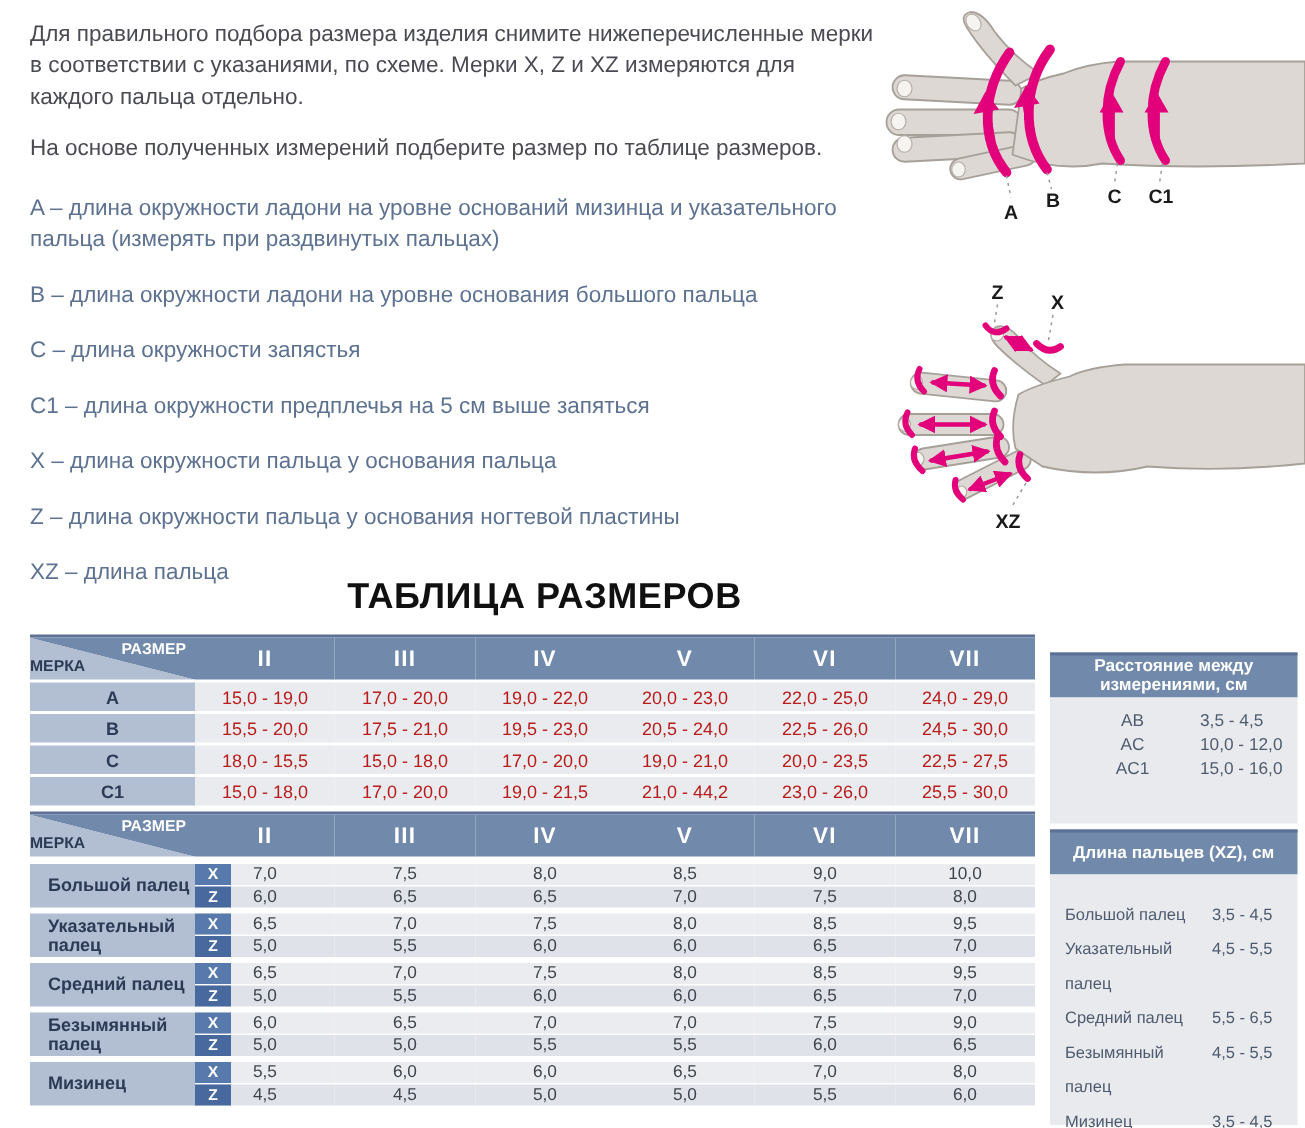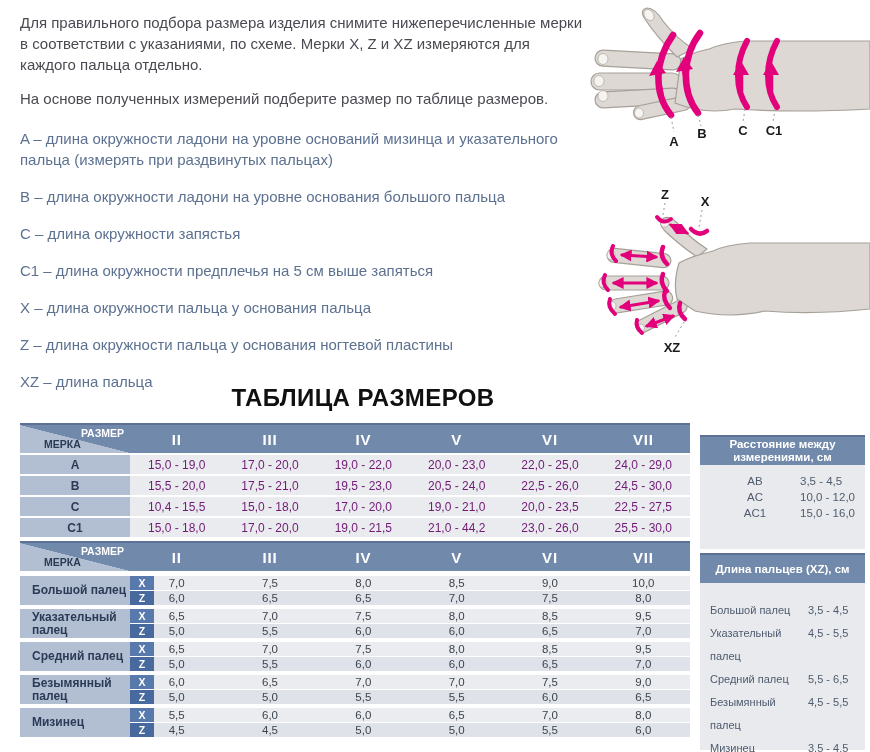--- a/index.html
+++ b/index.html
@@ -24,30 +24,30 @@
 
   
   .block1 { position:absolute; left:20px; top:423px; display:flex; }
   .block2 { position:absolute; left:20px; top:541px; display:flex; }
   .maintable { width:670px; }
   .panel { width:165px; margin-left:10px;margin-top:12px; }
 
   .thead { display:flex; height:30px; border-top:2px solid #5c7195; }
   .corner { width:110px; position:relative;
             background:linear-gradient(to top right,#b2bfd3 49.7%,#7189ab 50.3%); }
-  .corner .m { position:absolute; left:24px; bottom:3px; font-size:10.5px; font-weight:bold; color:#2c3b55; }
+  .corner .m { position:absolute; left:0; bottom:3px; font-size:10.5px; font-weight:bold; color:#2c3b55; }
   .corner .r { position:absolute; right:6px; top:2px; font-size:10.5px; font-weight:bold; color:#fff; }
   .sz { flex:1; background:#7189ab; color:#ffffff; font-weight:bold; font-size:15px; letter-spacing:.8px;
         display:flex; align-items:center; justify-content:center; }
 
   .t1row { display:flex; height:19px; margin-top:2px; }
   .t1label { width:110px; background:#b2bfd3; display:flex; align-items:center; justify-content:center;
              font-size:12px; font-weight:bold; color:#2c3b55; }
   .t1cell { flex:1; background:#e9ebee; display:flex; align-items:center; justify-content:center;
-            font-size:12px; color:#701a75; }
+            font-size:12px; color:#b91c1c; }
 
   .g { display:flex; margin-top:4px; }
   .g.first { margin-top:5px; }
   .glabel { width:110px; background:#b2bfd3; display:flex; align-items:center; padding-left:12px;
             font-size:12px; font-weight:bold; color:#2c3b55; line-height:13px; }
   .grows { width:560px; display:flex; flex-direction:column; }
   .srow { display:flex; height:14px; position:relative; }
   .srow.xr { margin-bottom:1px; }
   .srow .cell { flex:1; display:flex; align-items:center; justify-content:center;
                 font-size:11.5px; color:#3e444d; }
@@ -215,21 +215,21 @@
         <div class="t1label">B</div>
         <div class="t1cell">15,5 - 20,0</div>
         <div class="t1cell">17,5 - 21,0</div>
         <div class="t1cell">19,5 - 23,0</div>
         <div class="t1cell">20,5 - 24,0</div>
         <div class="t1cell">22,5 - 26,0</div>
         <div class="t1cell">24,5 - 30,0</div>
       </div>
       <div class="t1row">
         <div class="t1label">C</div>
-        <div class="t1cell">10,4 - 15,5</div>
+        <div class="t1cell">18,0 - 15,5</div>
         <div class="t1cell">15,0 - 18,0</div>
         <div class="t1cell">17,0 - 20,0</div>
         <div class="t1cell">19,0 - 21,0</div>
         <div class="t1cell">20,0 - 23,5</div>
         <div class="t1cell">22,5 - 27,5</div>
       </div>
       <div class="t1row">
         <div class="t1label">C1</div>
         <div class="t1cell">15,0 - 18,0</div>
         <div class="t1cell">17,0 - 20,0</div>

